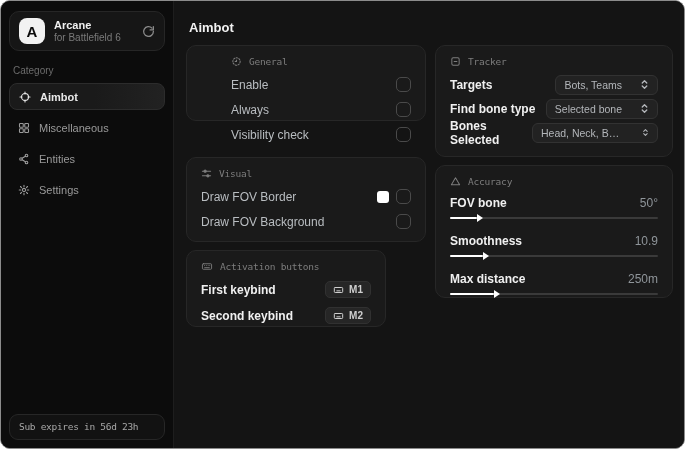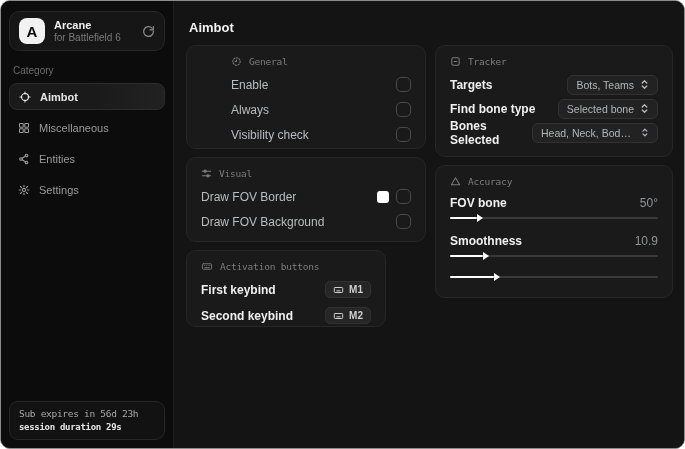--- a/index.html
+++ b/index.html
@@ -77,21 +77,21 @@
   }
   .swatch { width:12px; height:12px; border-radius:3px; cursor:pointer; flex:0 0 auto; }
   .ctrl-group { display:flex; align-items:center; gap:7px; }
 
   .pill {
     display:flex; align-items:center; gap:5px;
     background:#262626; border:1px solid #313131; border-radius:5px;
     padding:2px 7px; color:#cfcfcf; font-size:10px; font-weight:700; cursor:pointer;
   }
   .dropdown {
-    display:flex; align-items:center; gap:6px;
+    display:flex; align-items:center; gap:18px;
     background:#222222; border:1px solid #323232; border-radius:6px;
     padding:3px 8px; color:#b3b6ba; font-size:10.5px; cursor:pointer;
     max-width:148px; white-space:nowrap;
   }
   .dropdown .dd-text { overflow:hidden; text-overflow:ellipsis; }
 
   .gen-rows  { display:flex; flex-direction:column; gap:8px; }
   .gen-rows .row { height:17px; }
 
   .slider-block { margin-bottom:11px; }
@@ -166,28 +166,27 @@
     <div class="nav-item">
       <svg width="12" height="12" viewBox="0 0 24 24" fill="none" stroke="currentColor" stroke-width="2.2" stroke-linecap="round">
         <circle cx="12" cy="12" r="3.2"></circle>
         <path d="M12 2.5v3M12 18.5v3M2.5 12h3M18.5 12h3M5 5l2.1 2.1M16.9 16.9L19 19M19 5l-2.1 2.1M7.1 16.9L5 19"></path>
       </svg>
       <span>Settings</span>
     </div>
 
     <div class="sub-card">
       <div class="sub-line1">Sub expires in 56d 23h</div>
-      <div class="sub-line2">session duration 29s</div>
     </div>
   </div>
 
   <div class="main">
     <div class="page-title">Aimbot</div>
 
-    <div class="panel" style="left:12px; top:44px; width:240px; height:104px;padding-left:44px;">
+    <div class="panel" style="left:12px; top:44px; width:240px; height:76px;padding-left:44px;">
       <div class="panel-head">
         <svg width="11" height="11" viewBox="0 0 24 24" fill="none" stroke="currentColor" stroke-width="2.2" stroke-linecap="round" stroke-dasharray="3 3">
           <circle cx="12" cy="12" r="8"></circle>
             <line x1="12" y1="9" x2="12" y2="15"></line>
             <line x1="9" y1="12" x2="15" y2="12"></line>
         </svg>
         <span>General</span>
       </div>
       <div class="gen-rows">
         <div class="row">
@@ -329,20 +328,24 @@
           <span class="lbl-strong">Smoothness</span>
           <span class="val">10.9</span>
         </div>
         <div class="slider">
           <div class="slider-track"></div>
           <div class="slider-fill" style="width: 16%;"></div>
         </div>
       </div>
 
       <div class="slider-block">
+        <div class="row">
+          <span class="lbl-strong">Max distance</span>
+          <span class="val">250m</span>
+        </div>
         <div class="slider">
           <div class="slider-track"></div>
           <div class="slider-fill" style="width: 21%;"></div>
         </div>
       </div>
     </div>
 
   </div>
 </div>
 

